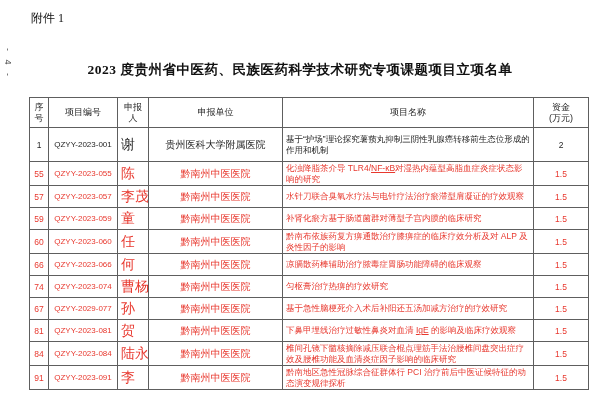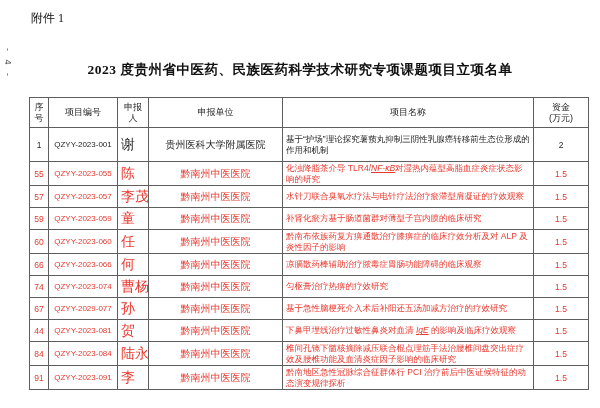--- a/index.html
+++ b/index.html
@@ -35,21 +35,21 @@
   }
   .project-table td{height:19px;}
   tbody tr:first-child td{height:31px;}
   .c-no{text-align:center;font-size:8.5px;}
   .c-code{font-size:8px;text-align:center;padding-left:4px;white-space:nowrap;}
   .c-app{text-align:left;font-size:14px;white-space:nowrap;}
   .c-unit{text-align:center;font-size:10px;}
   .c-title{font-size:8.5px;line-height:10.5px;text-align:left;margin-left:22px;}
   .c-fund{text-align:center;font-size:8.5px;}
   tr.red td{color:var(--red,#e8382e);}
-  u{text-decoration:underline;text-underline-offset:1px;font-style:italic;}
+  u{text-decoration:underline;text-underline-offset:1px;}
 </style>
 </head>
 <body>
 
 <div class="page-num">- 4 -</div>
 <div class="attachment">附件 1</div>
 <div class="doc-title">2023 度贵州省中医药、民族医药科学技术研究专项课题项目立项名单</div>
 
 <table class="project-table">
   <colgroup>
@@ -130,21 +130,21 @@
   </tr>
       <tr class="red">
     <td class="c-no">67</td>
     <td class="c-code">QZYY-2029-077</td>
     <td class="c-app">孙　强</td>
     <td class="c-unit">黔南州中医医院</td>
     <td class="c-title">基于急性脑梗死介入术后补阳还五汤加减方治疗的疗效研究</td>
     <td class="c-fund">1.5</td>
   </tr>
       <tr class="red">
-    <td class="c-no">44</td>
+    <td class="c-no">81</td>
     <td class="c-code">QZYY-2023-081</td>
     <td class="c-app">贺　兴</td>
     <td class="c-unit">黔南州中医医院</td>
     <td class="c-title">下鼻甲埋线治疗过敏性鼻炎对血清 <u>IgE</u> 的影响及临床疗效观察</td>
     <td class="c-fund">1.5</td>
   </tr>
       <tr class="red">
     <td class="c-no">84</td>
     <td class="c-code">QZYY-2023-084</td>
     <td class="c-app">陆永刚</td>

